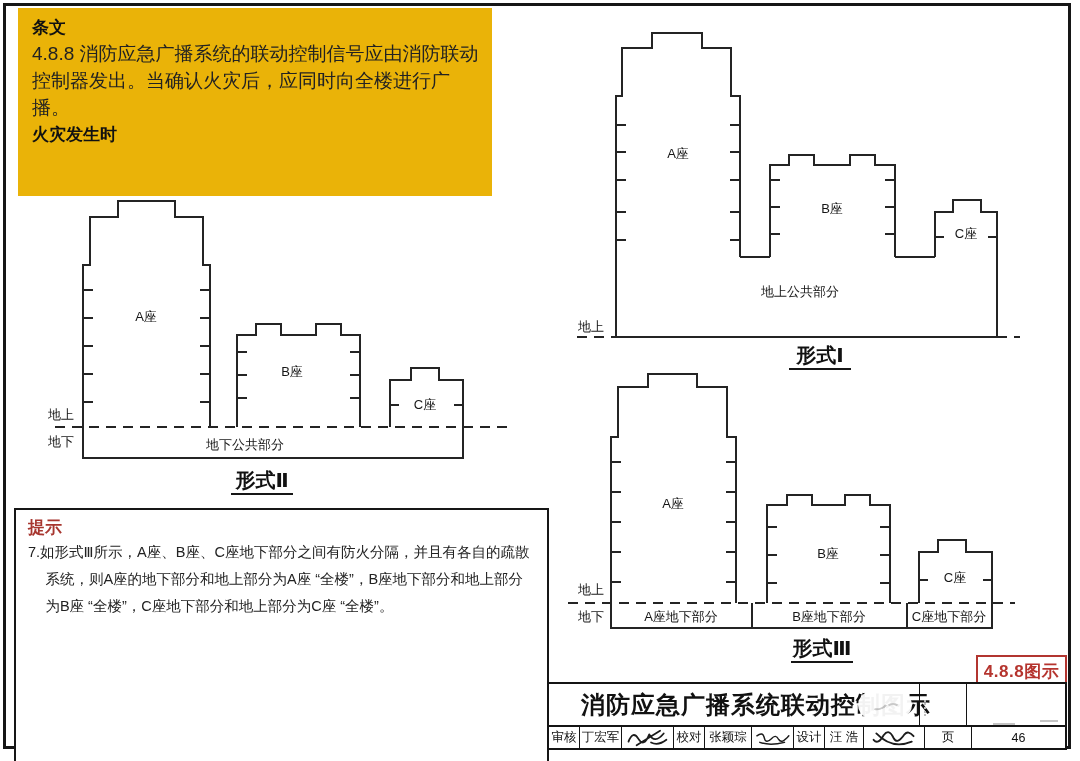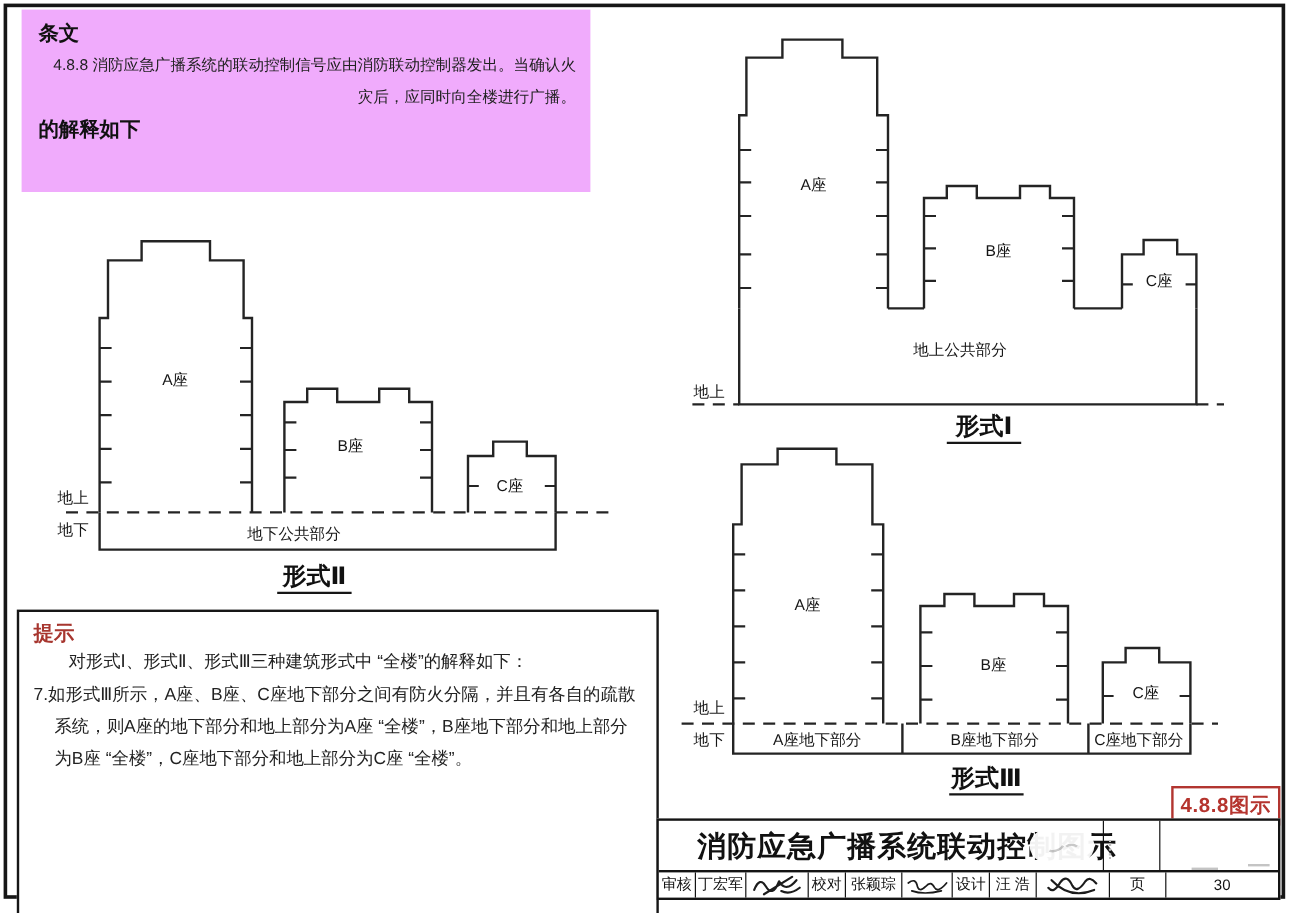--- a/index.html
+++ b/index.html
@@ -2,24 +2,24 @@
 <html><head>
 <meta charset="utf-8">
 <style>
   html,body{margin:0;padding:0;background:#ffffff;}
   .page{position:relative;width:1080px;height:761px;background:#fff;overflow:hidden;
         font-family:"Liberation Sans","DejaVu Sans",sans-serif;color:#1b1b1b;}
   .frame{position:absolute;left:3px;top:3px;width:1068px;height:746px;
          border:3px solid #161616;box-sizing:border-box;}
 
   
-  .clause-box{position:absolute;left:18px;top:8px;width:474px;height:152px;
-              background:#f0abfc;box-sizing:border-box;padding:6px 12px 0 14px;}
+  .clause-box{position:absolute;left:18px;top:8px;width:474px;height:188px;
+              background:#eab308;box-sizing:border-box;padding:6px 12px 0 14px;}
   .clause-box h2{font-size:17px;font-weight:700;margin:2px 0 1px;color:#111;}
-  .clause-box p{font-size:13px;line-height:27px;margin:0;color:#222;text-align:right;}
+  .clause-box p{font-size:19px;line-height:27px;margin:0;color:#222;}
 
   
   .tips-box{position:absolute;left:14px;top:508px;width:535px;height:317px;
             border:2.5px solid #161616;box-sizing:border-box;background:#fff;
             padding:4px 10px 0 12px;}
   .tips-box h2{font-size:17px;font-weight:700;margin:2px 0 0;color:#a7362f;}
   .tips-box p{font-size:14.5px;line-height:27px;margin:0;color:#222;}
   .tips-intro{text-indent:2em;}
   .tips-item{padding-left:1.2em;text-indent:-1.2em;}
 
@@ -75,21 +75,21 @@
 </style>
 </head>
 <body>
 
 <div class="page">
   <div class="frame"></div>
 
   <section class="clause-box">
     <h2>条文</h2>
     <p>4.8.8  消防应急广播系统的联动控制信号应由消防联动控制器发出。当确认火灾后，应同时向全楼进行广播。</p>
-    <h2>的解释如下</h2>
+    <h2>火灾发生时</h2>
   </section>
 
   <svg class="diagram d-form2" viewBox="40 195 505 305">
     <path class="gnd" d="M55 427 H513"></path>
     <path class="bld" d="M83 427 V265 H90 V217 H118 V201 H175 V217 H203 V265 H210 V427"></path>
     <path class="tick" d="M83 290h10M83 318h10M83 346h10M83 374h10M83 402h10M210 290h-10M210 318h-10M210 346h-10M210 374h-10M210 402h-10"></path>
     <path class="bld" d="M237 427 V335 H256 V324 H281 V335 H316 V324 H341 V335 H360 V427"></path>
     <path class="tick" d="M237 352h10M237 375h10M237 398h10M360 352h-10M360 375h-10M360 398h-10"></path>
     <path class="bld" d="M390 427 V380 H411 V368 H439 V380 H463 V427"></path>
     <path class="tick" d="M390 405h9M463 405h-9"></path>
@@ -99,21 +99,20 @@
     <text class="lbl lbl-mid" x="425" y="409">C座</text>
     <text class="lbl lbl-mid" x="245" y="449">地下公共部分</text>
     <text class="lbl" x="48" y="419">地上</text>
     <text class="lbl" x="48" y="446">地下</text>
     <text class="cap" x="262" y="487">形式Ⅱ</text>
     <path class="ul" d="M231 494 H293"></path>
   </svg>
 
   <section class="tips-box">
     <h2>提示</h2>
-    <p class="tips-intro">对形式Ⅰ、形式Ⅱ、形式Ⅲ三种建筑形式中 “全楼”的解释如下：</p>
     <p class="tips-item">7.如形式Ⅲ所示，A座、B座、C座地下部分之间有防火分隔，并且有各自的疏散系统，则A座的地下部分和地上部分为A座 “全楼”，B座地下部分和地上部分为B座 “全楼”，C座地下部分和地上部分为C座 “全楼”。</p>
   </section>
 
   <svg class="diagram d-form1" viewBox="560 25 480 345">
     <path class="gnd" d="M577 337 H616 M997 337 H1020"></path>
     <path class="bld" d="M616 257 V96 H622 V48 H652 V33 H702 V48 H731 V96 H740 V257"></path>
     <path class="tick" d="M616 125h10M616 152h10M616 180h10M616 212h10M616 240h10M740 125h-10M740 152h-10M740 180h-10M740 212h-10M740 240h-10"></path>
     <path class="bld" d="M770 257 V165 H789 V155 H814 V165 H850 V155 H875 V165 H895 V257"></path>
     <path class="tick" d="M770 180h10M770 207h10M770 234h10M895 180h-10M895 207h-10M895 234h-10"></path>
     <path class="bld" d="M935 257 V212 H953 V200 H981 V212 H997 V257"></path>
@@ -173,21 +172,21 @@
         </svg>
       </div>
       <div class="tb-cell">设计</div>
       <div class="tb-cell">汪 浩</div>
       <div class="tb-cell sig-cell">
         <svg viewBox="0 0 52 22">
           <path class="sig" d="M4 13 Q9 19 15 8 Q21 0 26 11 Q30 19 38 7 Q42 2 48 9 M7 6 Q24 24 46 15"></path>
         </svg>
       </div>
       <div class="tb-cell">页</div>
-      <div class="tb-cell">30</div>
+      <div class="tb-cell">46</div>
     </div>
   </div>
 
   <div class="blob">
     <span class="blob-mark1"></span>
     <span class="blob-mark2"></span>
   </div>
   <div class="faint-dash fd1"></div>
   <div class="faint-dash fd2"></div>
   <div class="faint-dots"></div>

